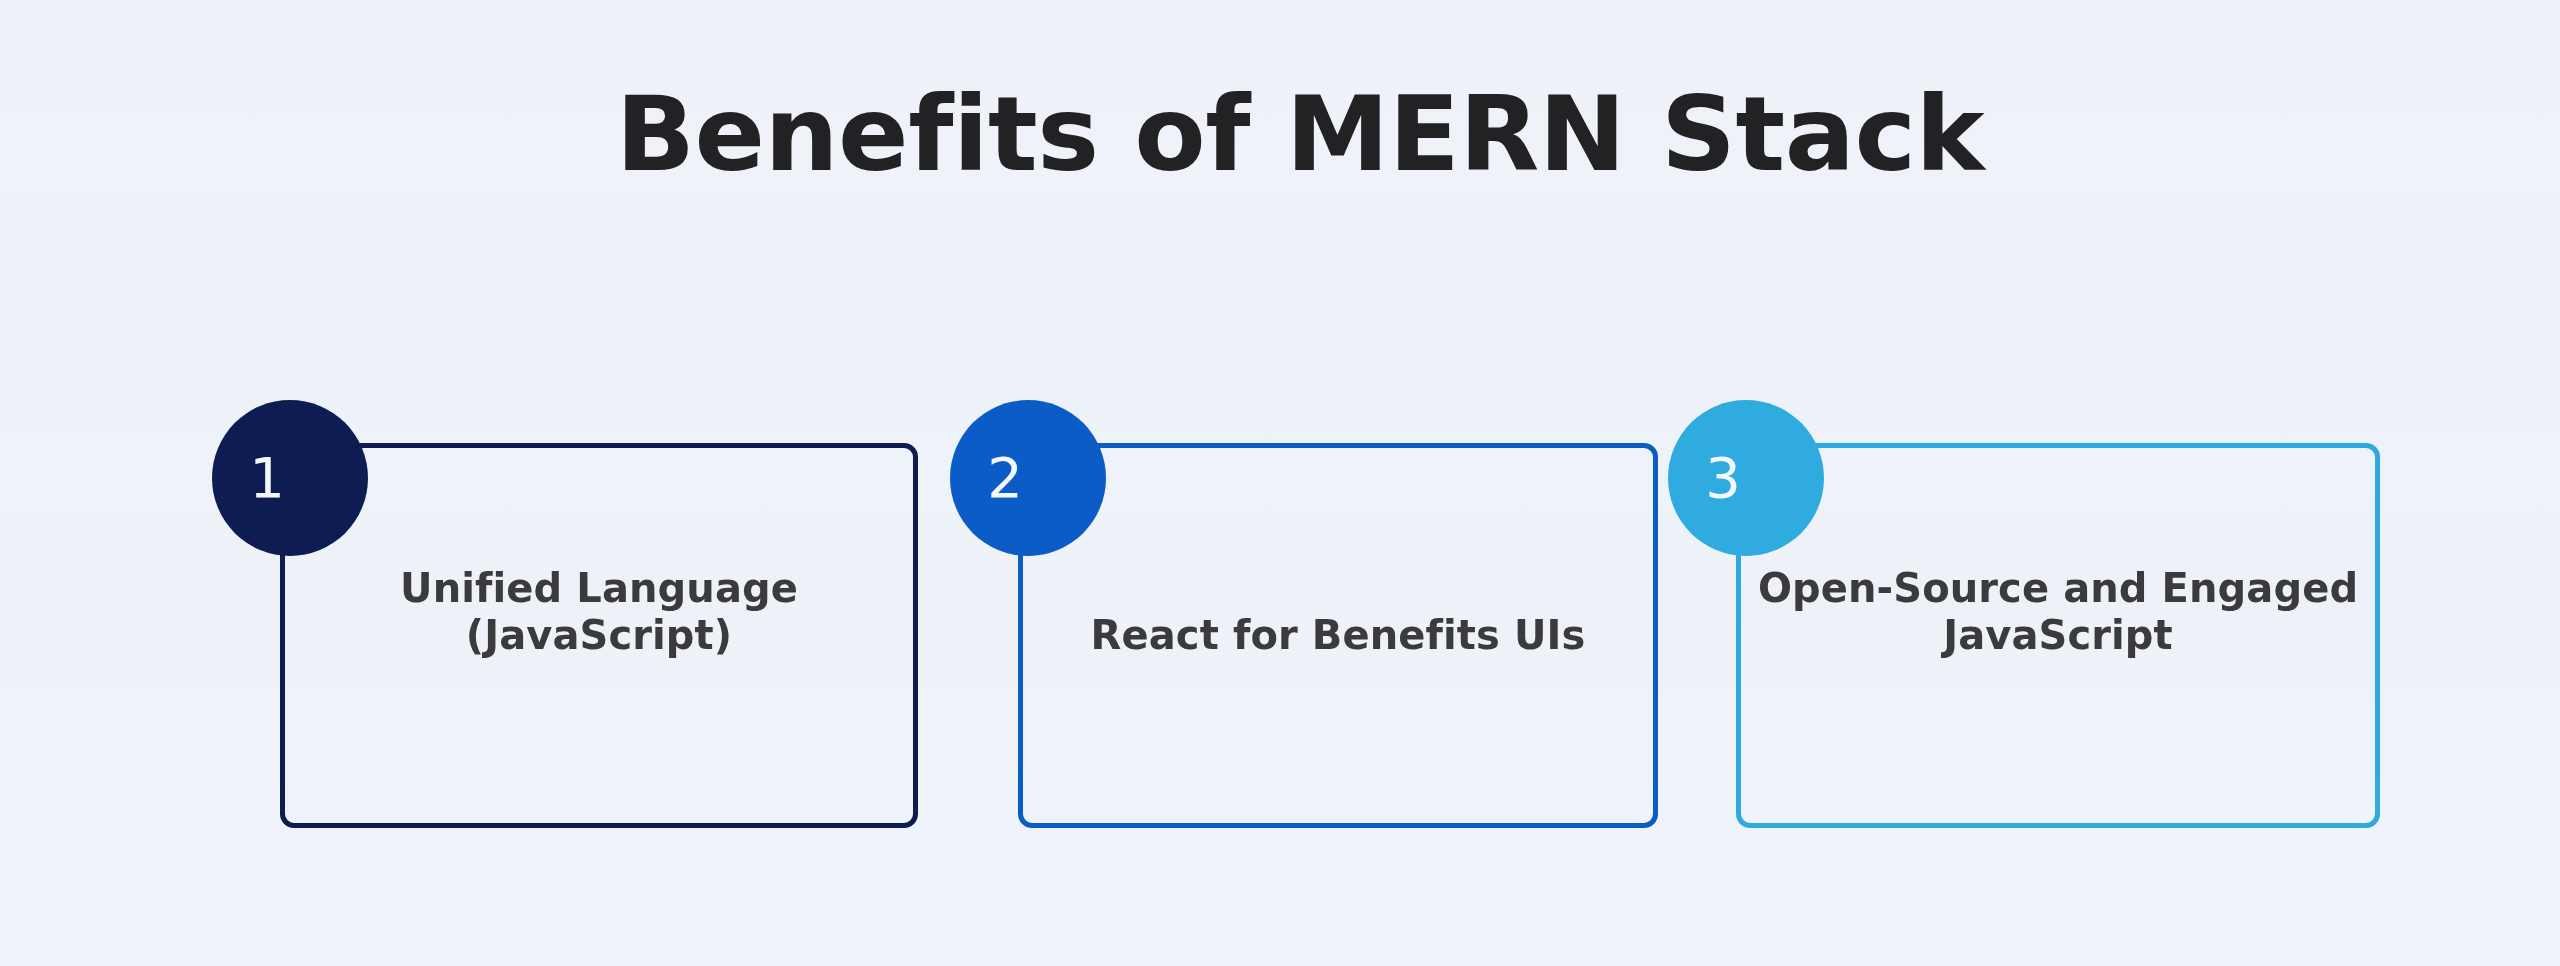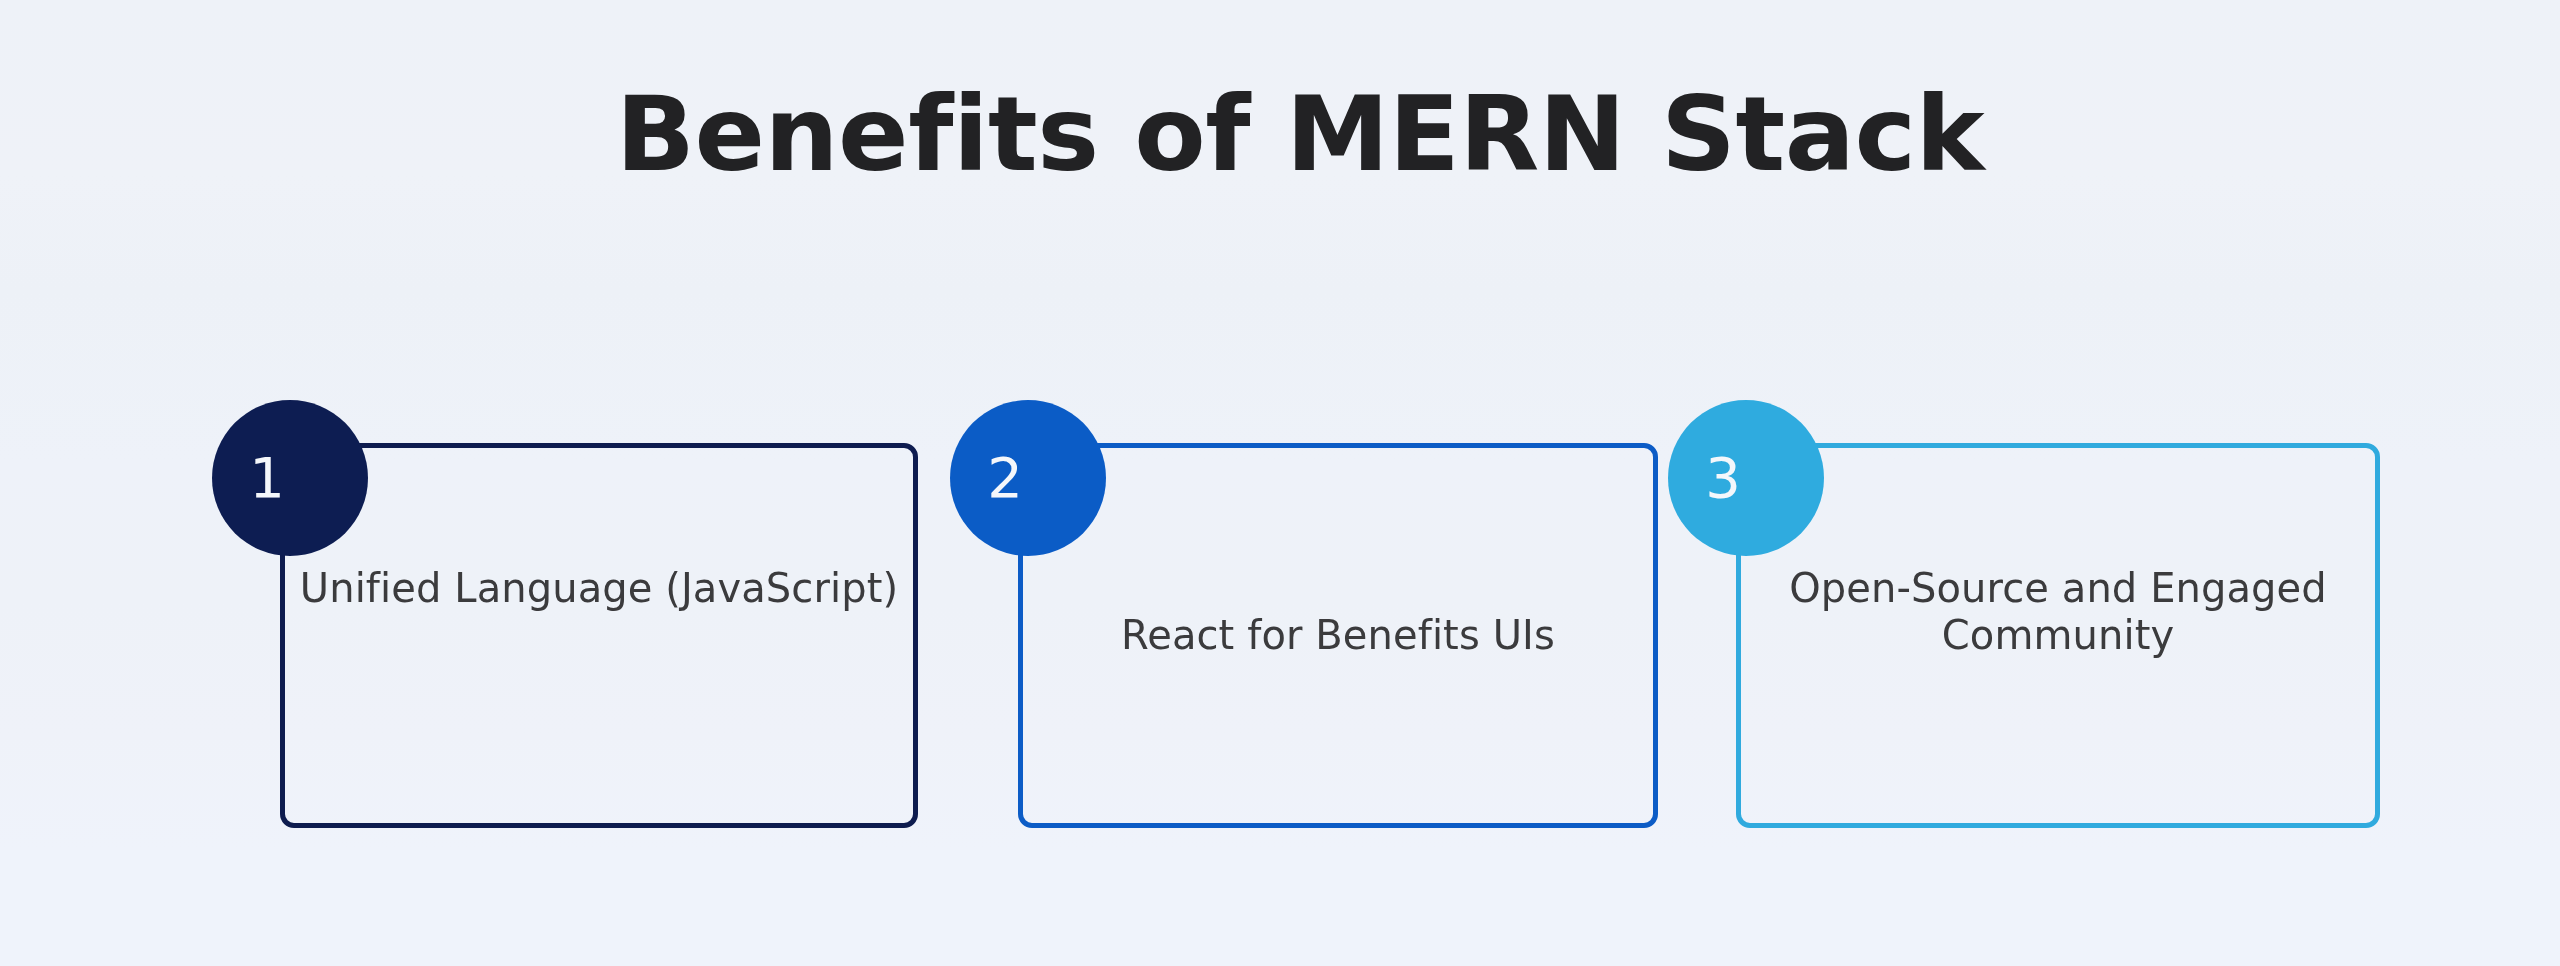--- a/index.html
+++ b/index.html
@@ -69,21 +69,21 @@
     border-width: 5px;
     border-radius: 14px;
     background: transparent;
   }
 
   .card-label {
     position: absolute;
     box-sizing: border-box;
     text-align: center;
     font-size: 40px;
-    font-weight: 400;
+    font-weight: 700;
     color: #3b3b3d;
     line-height: 1.18;
     letter-spacing: 0.1px;
   }
 
   .card-badge {
     position: absolute;
     left: 0;
     top: 0;
     width: 156px;
@@ -172,17 +172,17 @@
         <div class="card-badge-number">2</div>
       </div>
       <div class="card-label">React for Benefits UIs</div>
     </div>
 
     <div class="card-unit" id="unit-3">
       <div class="card-box"></div>
       <div class="card-badge">
         <div class="card-badge-number">3</div>
       </div>
-      <div class="card-label">Open-Source and Engaged Community</div>
+      <div class="card-label">Open-Source and Engaged JavaScript</div>
     </div>
 
   </div>
 </div>
 
 </body></html>

